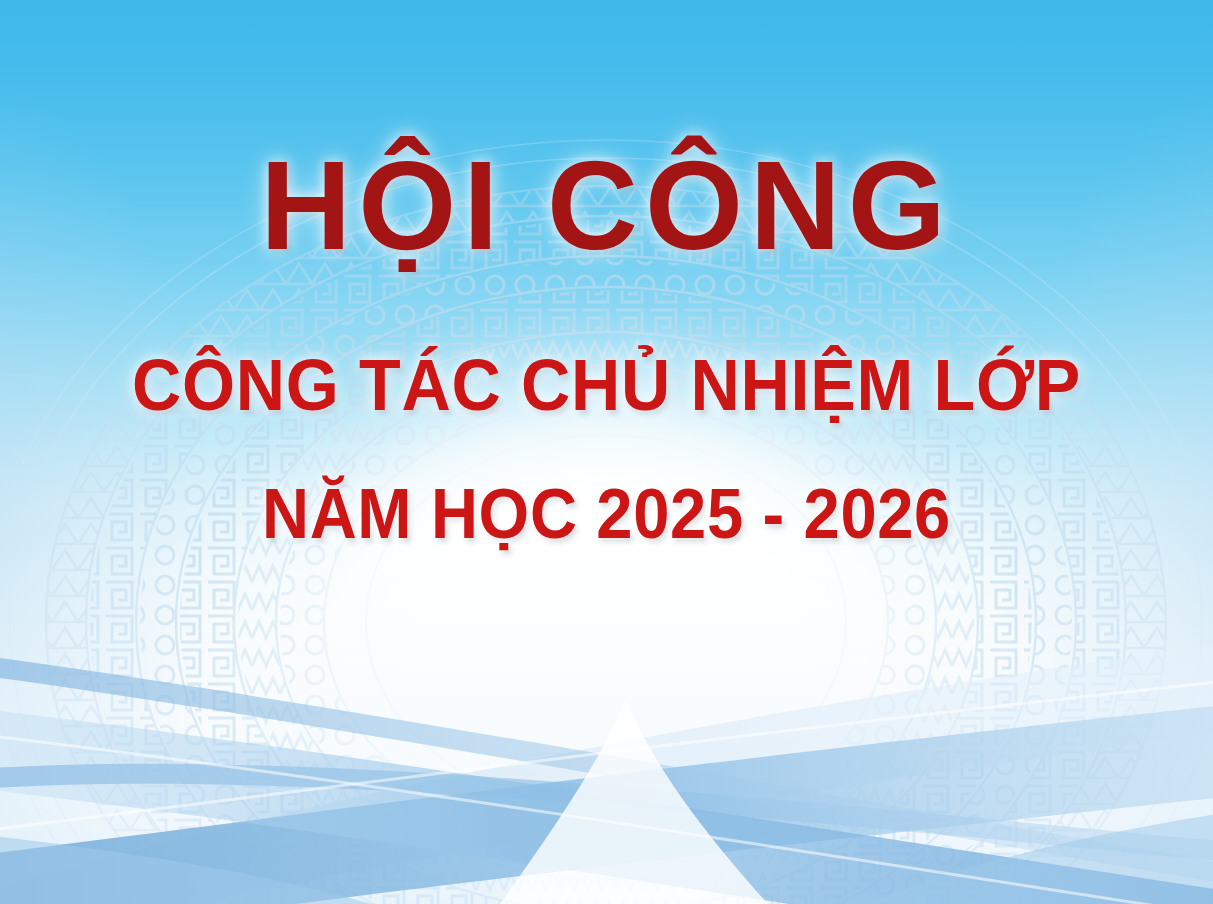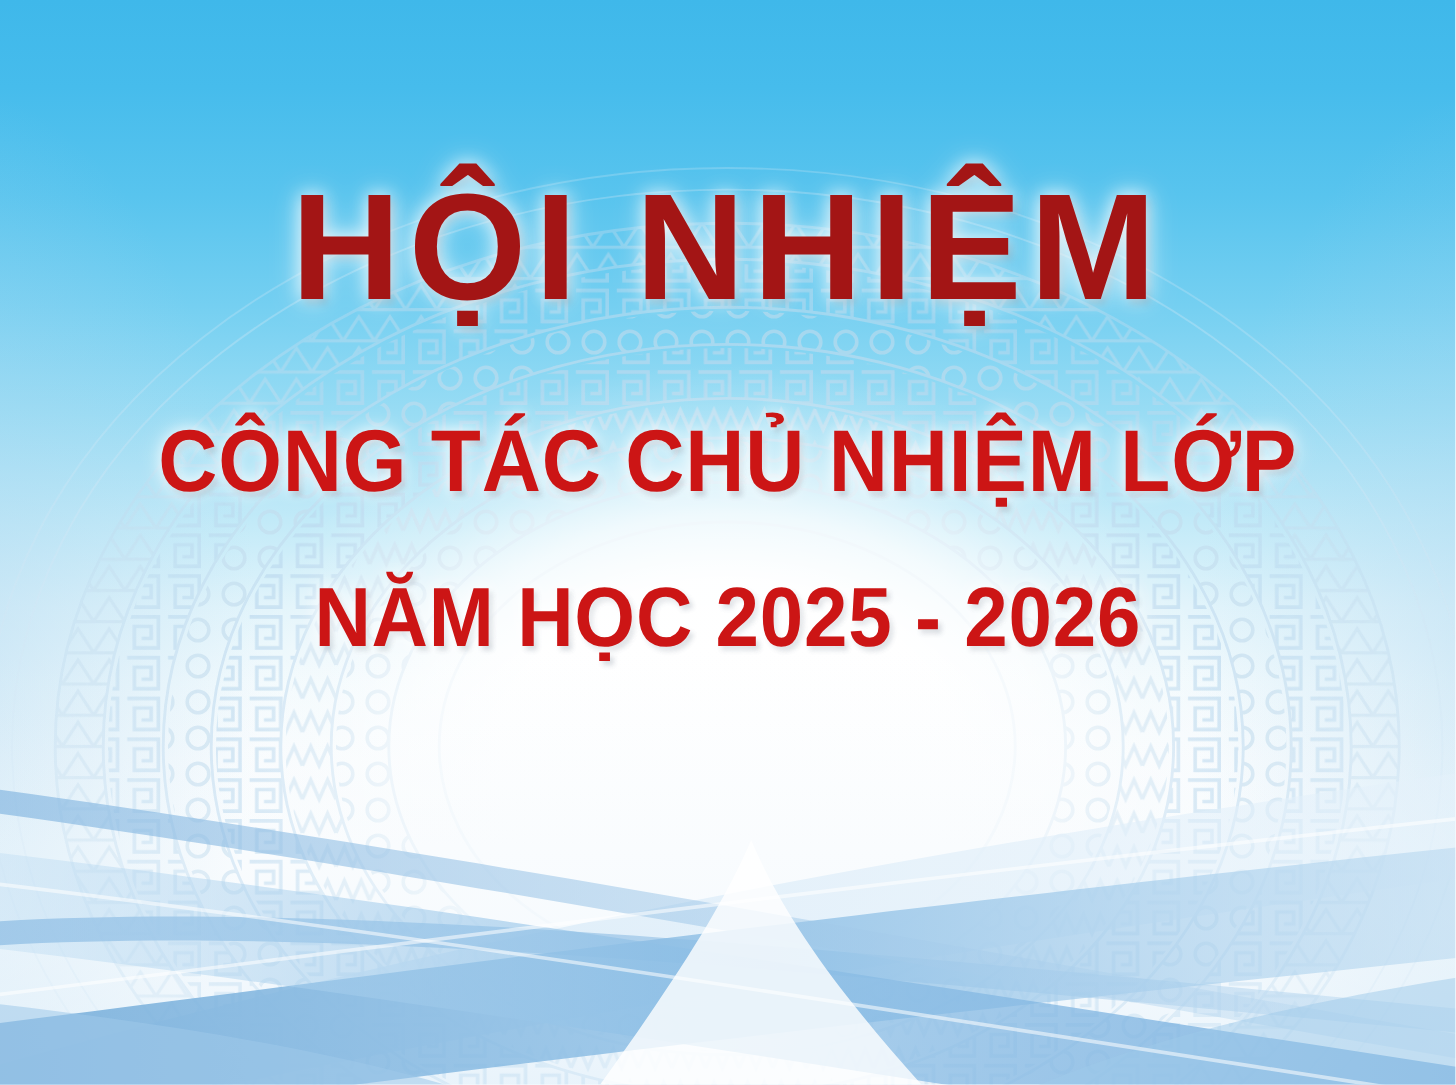--- a/index.html
+++ b/index.html
@@ -275,18 +275,18 @@
 
     <path d="M 500 904 C 560 820, 600 760, 626 700 C 654 766, 700 828, 768 904 Z" fill="#ffffff" opacity="0.80"></path>
 
     <g fill="none" stroke="#ffffff" stroke-opacity="0.55" stroke-width="3">
       <path d="M -60 836 C 270 796, 690 738, 1273 676"></path>
       <path d="M -60 730 C 310 772, 780 848, 1273 924"></path>
     </g>
   </svg>
 
   <div id="headline">
-    <div class="line line-1">HỘI NHIỆM</div>
+    <div class="line line-1">HỘI CÔNG</div>
     <div class="line line-2">CÔNG TÁC CHỦ NHIỆM LỚP</div>
     <div class="line line-3">NĂM HỌC 2025 - 2026</div>
   </div>
 
 </div>
 
 </body></html>

